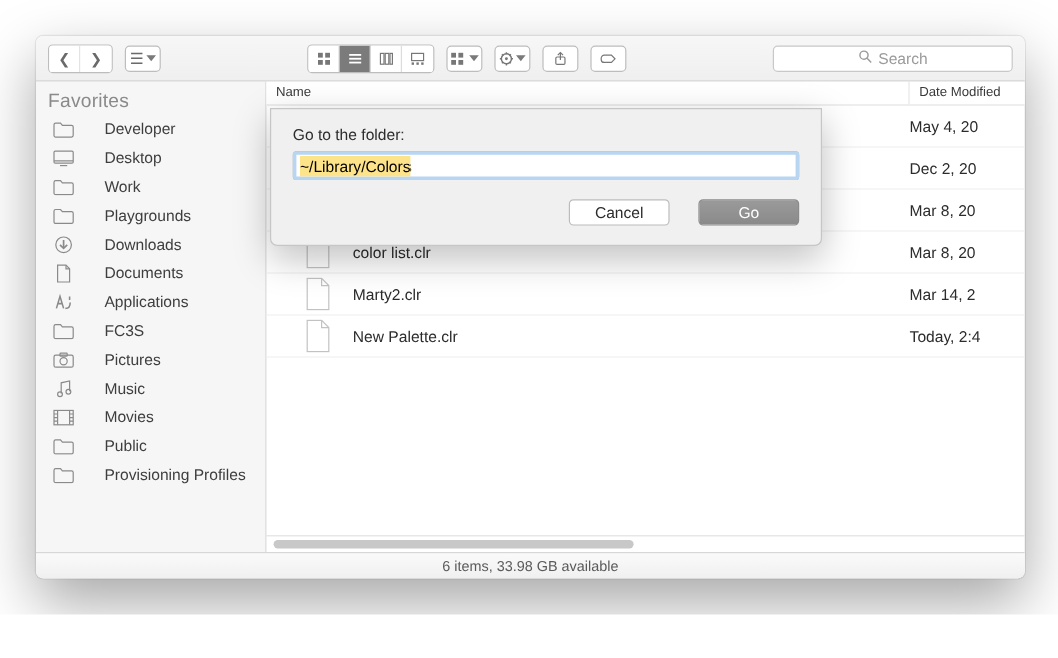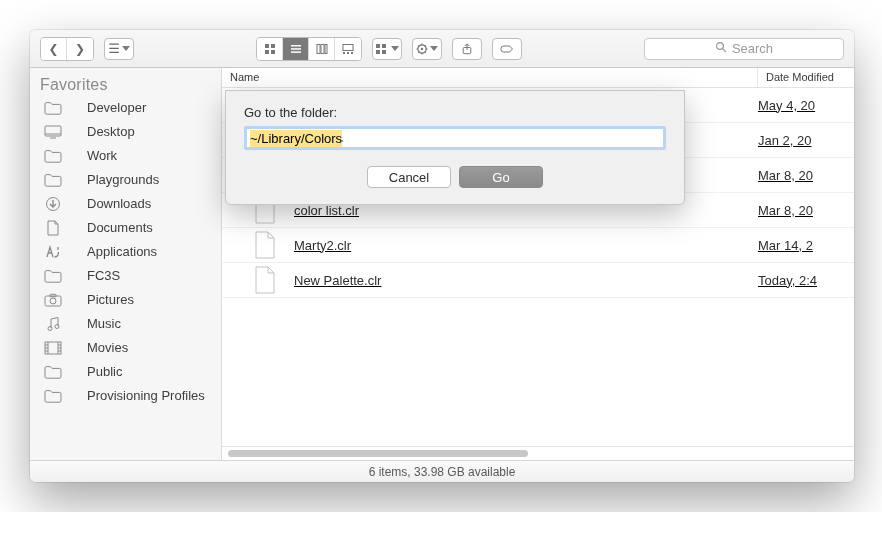--- a/index.html
+++ b/index.html
@@ -25,41 +25,41 @@
   .body { flex:1; display:flex; min-height:0; }
   .sidebar { width:192px; background:#f6f6f6; border-right:1px solid #dcdcdc; padding-top:4px; overflow-y:auto; }
   .sidebar-h { font-size:16px; color:#8a8a8a; padding:4px 10px 2px; letter-spacing:.2px; }
   .side-item { display:flex; align-items:center; gap:25px; padding:3px 12px 3px 14px; color:#3e3e3e; font-size:13px; line-height:18px; }
   .side-icon { width:18px; height:16px; display:flex; align-items:center; justify-content:center; color:#8a8a8a; }
 
   .main { flex:1; display:flex; flex-direction:column; min-width:0; }
   .list-header { height:20px; background:#fff; border-bottom:1px solid #e3e3e3; display:flex; font-size:11px; color:#3a3a3a; }
   .col-name { flex:1; padding:3px 8px; border-right:1px solid #e7e7e7; }
   .col-date { width:96px; padding:3px 8px; }
-  .list-body { flex:1; overflow:hidden;text-decoration:underline; }
+  .list-body { flex:1; overflow:hidden; }
   .row { display:flex; align-items:center; height:35px; border-bottom:1px solid #f0f0f0; }
   .row .file-ic { width:26px; height:30px; margin:0 16px 0 30px; display:flex; align-items:center; justify-content:center; }
   .file-ic svg { width:22px; height:28px; }
   .row .fname { flex:1; font-size:13px; color:#2c2c2c; }
   .row .fdate { width:96px; font-size:13px; color:#2c2c2c; overflow:hidden; white-space:nowrap; }
 
   .hscroll { height:14px; border-top:1px solid #e2e2e2; display:flex; align-items:center; padding:0 6px; }
   .hscroll .thumb { height:7px; width:300px; background:#c8c8c8; border-radius:4px; }
 
   .status { height:22px; background:linear-gradient(#fafafa,#f0f0f0); border-top:1px solid #d7d7d7; font-size:12px; color:#5a5a5a; display:flex; align-items:center; justify-content:center; }
 
   
   .dialog { position:absolute; left:195px; top:60px; width:460px; background:#f0f0f0; border:1px solid #c6c6c6; border-radius:0 0 6px 6px; box-shadow:0 10px 30px rgba(0,0,0,.25); padding:14px 18px 16px; }
   .dialog .lbl { font-size:13px; color:#2c2c2c; margin-bottom:6px; }
   .dialog input { width:100%; height:24px; border:1px solid #a6a6a6; border-radius:3px; padding:0 6px; font-size:13px; background:#fff; outline:3px solid #b8d5f2; outline-offset:-3px; }
   .dialog input::selection { background:#fde38a; }
   .dialog .input-wrap { position:relative; }
   .dialog .hl { position:absolute; left:1px; right:1px; top:1px; bottom:1px; pointer-events:none; }
   .dialog .hl span { background:#fde38a; padding:1px 0; font-size:13px; position:absolute; left:5px; top:3px; }
-  .dialog .btn-row { display:flex; justify-content:center; gap:8px; margin-top:16px; }
+  .dialog .btn-row { display:flex; justify-content:flex-end; gap:24px; margin-top:16px; }
   .dialog .btn-row button { width:84px; height:22px; border-radius:4px; font-size:13px; }
   .btn-cancel { background:#fff; border:1px solid #bcbcbc; color:#2c2c2c; }
   .btn-go { background:linear-gradient(#9a9a9a,#8a8a8a); border:1px solid #8a8a8a; color:#fff; }
 </style>
 </head>
 <body>
 
 <div class="window">
 
 
@@ -296,21 +296,21 @@
             <span class="fdate">May 4, 20</span>
           </div>
           <div class="row">
             <span class="file-ic" style="visibility:hidden">
               <svg viewBox="0 0 22 28">
                 <path d="M2 1h12l6 6v20H2z" fill="#fff" stroke="#c2c2c2"></path>
                 <polyline points="14,1 14,7 20,7" fill="none" stroke="#c2c2c2"></polyline>
               </svg>
             </span>
             <span class="fname" style="visibility:hidden"></span>
-            <span class="fdate">Jan 2, 20</span>
+            <span class="fdate">Dec 2, 20</span>
           </div>
           <div class="row">
             <span class="file-ic" style="visibility:hidden">
               <svg viewBox="0 0 22 28">
                 <path d="M2 1h12l6 6v20H2z" fill="#fff" stroke="#c2c2c2"></path>
                 <polyline points="14,1 14,7 20,7" fill="none" stroke="#c2c2c2"></polyline>
               </svg>
             </span>
             <span class="fname" style="visibility:hidden"></span>
             <span class="fdate">Mar 8, 20</span>

